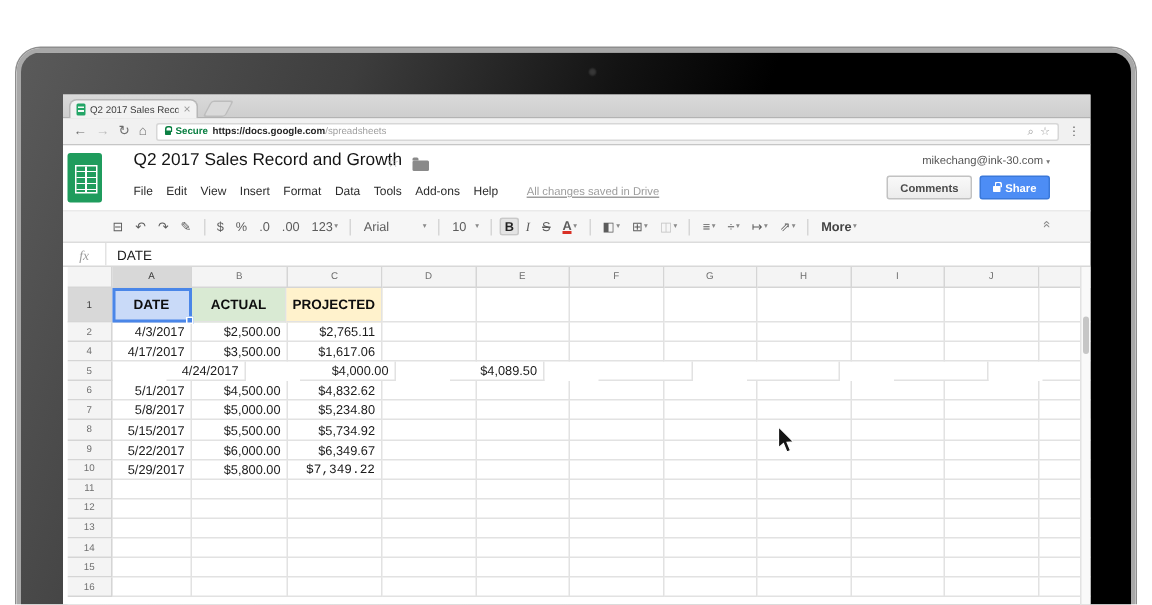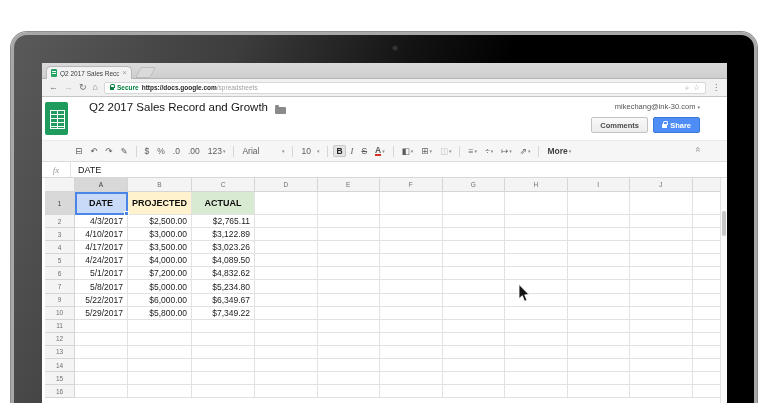--- a/index.html
+++ b/index.html
@@ -150,20 +150,32 @@
           </span>
         </div>
         <span class="dots">⋮</span>
       </div>
 
       <div class="appheader">
         <div class="sheets-logo"></div>
         <div class="doc-title">Q2 2017 Sales Record and Growth</div>
         <span class="star-icon">☆</span>
         <span class="folder-icon"></span>
+        <div class="menubar">
+          <span class="menu-item">File</span>
+            <span class="menu-item">Edit</span>
+            <span class="menu-item">View</span>
+            <span class="menu-item">Insert</span>
+            <span class="menu-item">Format</span>
+            <span class="menu-item">Data</span>
+            <span class="menu-item">Tools</span>
+            <span class="menu-item">Add-ons</span>
+            <span class="menu-item">Help</span>
+            <span class="save-status" id="save-status">All changes saved in Drive</span>
+        </div>
         <div class="account">
           <span>mikechang@ink-30.com</span>
           <span class="acct-arrow">▾</span>
         </div>
         <div class="btn btn-comments">Comments</div>
         <div class="btn btn-share">
           <span class="mini-lock"></span>
           <span>Share</span>
         </div>
       </div>
@@ -293,22 +305,22 @@
             <div class="gcell ghead" style="width: 62.5px;">F</div>
             <div class="gcell ghead" style="width: 62.5px;">G</div>
             <div class="gcell ghead" style="width: 62.5px;">H</div>
             <div class="gcell ghead" style="width: 62.5px;">I</div>
             <div class="gcell ghead" style="width: 62.5px;">J</div>
             <div class="gcell ghead" style="width: 62.5px;">K</div>
           </div>
           <div class="grow" style="height: 23px;">
             <div class="gcell ghead sel" style="width: 30px;">1</div>
             <div class="gcell hcell" style="width: 53px; background: rgb(201, 218, 248);">DATE</div>
+            <div class="gcell hcell" style="width: 63px; background: rgb(217, 234, 211);">ACTUAL</div>
             <div class="gcell hcell" style="width: 64px; background: rgb(255, 242, 204);">PROJECTED</div>
-            <div class="gcell hcell" style="width: 63px; background: rgb(217, 234, 211);">ACTUAL</div>
             <div class="gcell" style="width: 62.5px;"></div>
             <div class="gcell" style="width: 62.5px;"></div>
             <div class="gcell" style="width: 62.5px;"></div>
             <div class="gcell" style="width: 62.5px;"></div>
             <div class="gcell" style="width: 62.5px;"></div>
             <div class="gcell" style="width: 62.5px;"></div>
             <div class="gcell" style="width: 62.5px;"></div>
             <div class="gcell" style="width: 62.5px;"></div>
           </div>
           <div class="grow" style="height: 13.1px;">
@@ -319,65 +331,51 @@
             <div class="gcell" style="width: 62.5px;"></div>
             <div class="gcell" style="width: 62.5px;"></div>
             <div class="gcell" style="width: 62.5px;"></div>
             <div class="gcell" style="width: 62.5px;"></div>
             <div class="gcell" style="width: 62.5px;"></div>
             <div class="gcell" style="width: 62.5px;"></div>
             <div class="gcell" style="width: 62.5px;"></div>
             <div class="gcell" style="width: 62.5px;"></div>
           </div>
           <div class="grow" style="height: 13.1px;">
-            <div class="gcell ghead" style="width: 30px;">3</div>
-            <div class="gcell num" style="width: 53px;">4/10/2017</div>
-            <div class="gcell num" style="width: 64px;">$3,000.00</div>
-            <div class="gcell num" style="width: 63px;">$3,122.89</div>
-            <div class="gcell" style="width: 62.5px;"></div>
-            <div class="gcell" style="width: 62.5px;"></div>
-            <div class="gcell" style="width: 62.5px;"></div>
-            <div class="gcell" style="width: 62.5px;"></div>
-            <div class="gcell" style="width: 62.5px;"></div>
-            <div class="gcell" style="width: 62.5px;"></div>
-            <div class="gcell" style="width: 62.5px;"></div>
-            <div class="gcell" style="width: 62.5px;"></div>
-          </div>
-          <div class="grow" style="height: 13.1px;">
             <div class="gcell ghead" style="width: 30px;">4</div>
             <div class="gcell num" style="width: 53px;">4/17/2017</div>
             <div class="gcell num" style="width: 64px;">$3,500.00</div>
-            <div class="gcell num" style="width: 63px;">$3,023.26</div>
-            <div class="gcell" style="width: 62.5px;"></div>
-            <div class="gcell" style="width: 62.5px;"></div>
-            <div class="gcell" style="width: 62.5px;"></div>
-            <div class="gcell" style="width: 62.5px;"></div>
-            <div class="gcell" style="width: 62.5px;"></div>
-            <div class="gcell" style="width: 62.5px;"></div>
-            <div class="gcell" style="width: 62.5px;"></div>
-            <div class="gcell" style="width: 62.5px;"></div>
-          </div>
-          <div class="grow" style="height: 13.1px;">
+            <div class="gcell num" style="width: 63px;">$1,617.06</div>
+            <div class="gcell" style="width: 62.5px;"></div>
+            <div class="gcell" style="width: 62.5px;"></div>
+            <div class="gcell" style="width: 62.5px;"></div>
+            <div class="gcell" style="width: 62.5px;"></div>
+            <div class="gcell" style="width: 62.5px;"></div>
+            <div class="gcell" style="width: 62.5px;"></div>
+            <div class="gcell" style="width: 62.5px;"></div>
+            <div class="gcell" style="width: 62.5px;"></div>
+          </div>
+          <div class="grow" style="height: 13.1px; gap: 36px;">
             <div class="gcell ghead" style="width: 30px;">5</div>
             <div class="gcell num" style="width: 53px;">4/24/2017</div>
             <div class="gcell num" style="width: 64px;">$4,000.00</div>
             <div class="gcell num" style="width: 63px;">$4,089.50</div>
             <div class="gcell" style="width: 62.5px;"></div>
             <div class="gcell" style="width: 62.5px;"></div>
             <div class="gcell" style="width: 62.5px;"></div>
             <div class="gcell" style="width: 62.5px;"></div>
             <div class="gcell" style="width: 62.5px;"></div>
             <div class="gcell" style="width: 62.5px;"></div>
             <div class="gcell" style="width: 62.5px;"></div>
             <div class="gcell" style="width: 62.5px;"></div>
           </div>
           <div class="grow" style="height: 13.1px;">
             <div class="gcell ghead" style="width: 30px;">6</div>
             <div class="gcell num" style="width: 53px;">5/1/2017</div>
-            <div class="gcell num" style="width: 64px;">$7,200.00</div>
+            <div class="gcell num" style="width: 64px;">$4,500.00</div>
             <div class="gcell num" style="width: 63px;">$4,832.62</div>
             <div class="gcell" style="width: 62.5px;"></div>
             <div class="gcell" style="width: 62.5px;"></div>
             <div class="gcell" style="width: 62.5px;"></div>
             <div class="gcell" style="width: 62.5px;"></div>
             <div class="gcell" style="width: 62.5px;"></div>
             <div class="gcell" style="width: 62.5px;"></div>
             <div class="gcell" style="width: 62.5px;"></div>
             <div class="gcell" style="width: 62.5px;"></div>
           </div>
@@ -389,38 +387,52 @@
             <div class="gcell" style="width: 62.5px;"></div>
             <div class="gcell" style="width: 62.5px;"></div>
             <div class="gcell" style="width: 62.5px;"></div>
             <div class="gcell" style="width: 62.5px;"></div>
             <div class="gcell" style="width: 62.5px;"></div>
             <div class="gcell" style="width: 62.5px;"></div>
             <div class="gcell" style="width: 62.5px;"></div>
             <div class="gcell" style="width: 62.5px;"></div>
           </div>
           <div class="grow" style="height: 13.1px;">
+            <div class="gcell ghead" style="width: 30px;">8</div>
+            <div class="gcell num" style="width: 53px;">5/15/2017</div>
+            <div class="gcell num" style="width: 64px;">$5,500.00</div>
+            <div class="gcell num" style="width: 63px;">$5,734.92</div>
+            <div class="gcell" style="width: 62.5px;"></div>
+            <div class="gcell" style="width: 62.5px;"></div>
+            <div class="gcell" style="width: 62.5px;"></div>
+            <div class="gcell" style="width: 62.5px;"></div>
+            <div class="gcell" style="width: 62.5px;"></div>
+            <div class="gcell" style="width: 62.5px;"></div>
+            <div class="gcell" style="width: 62.5px;"></div>
+            <div class="gcell" style="width: 62.5px;"></div>
+          </div>
+          <div class="grow" style="height: 13.1px;">
             <div class="gcell ghead" style="width: 30px;">9</div>
             <div class="gcell num" style="width: 53px;">5/22/2017</div>
             <div class="gcell num" style="width: 64px;">$6,000.00</div>
             <div class="gcell num" style="width: 63px;">$6,349.67</div>
             <div class="gcell" style="width: 62.5px;"></div>
             <div class="gcell" style="width: 62.5px;"></div>
             <div class="gcell" style="width: 62.5px;"></div>
             <div class="gcell" style="width: 62.5px;"></div>
             <div class="gcell" style="width: 62.5px;"></div>
             <div class="gcell" style="width: 62.5px;"></div>
             <div class="gcell" style="width: 62.5px;"></div>
             <div class="gcell" style="width: 62.5px;"></div>
           </div>
           <div class="grow" style="height: 13.1px;">
             <div class="gcell ghead" style="width: 30px;">10</div>
             <div class="gcell num" style="width: 53px;">5/29/2017</div>
             <div class="gcell num" style="width: 64px;">$5,800.00</div>
-            <div class="gcell num" style="width: 63px;">$7,349.22</div>
+            <div class="gcell num" style="width: 63px; font-family: Liberation Mono, monospace;">$7,349.22</div>
             <div class="gcell" style="width: 62.5px;"></div>
             <div class="gcell" style="width: 62.5px;"></div>
             <div class="gcell" style="width: 62.5px;"></div>
             <div class="gcell" style="width: 62.5px;"></div>
             <div class="gcell" style="width: 62.5px;"></div>
             <div class="gcell" style="width: 62.5px;"></div>
             <div class="gcell" style="width: 62.5px;"></div>
             <div class="gcell" style="width: 62.5px;"></div>
           </div>
           <div class="grow" style="height: 13.1px;">

